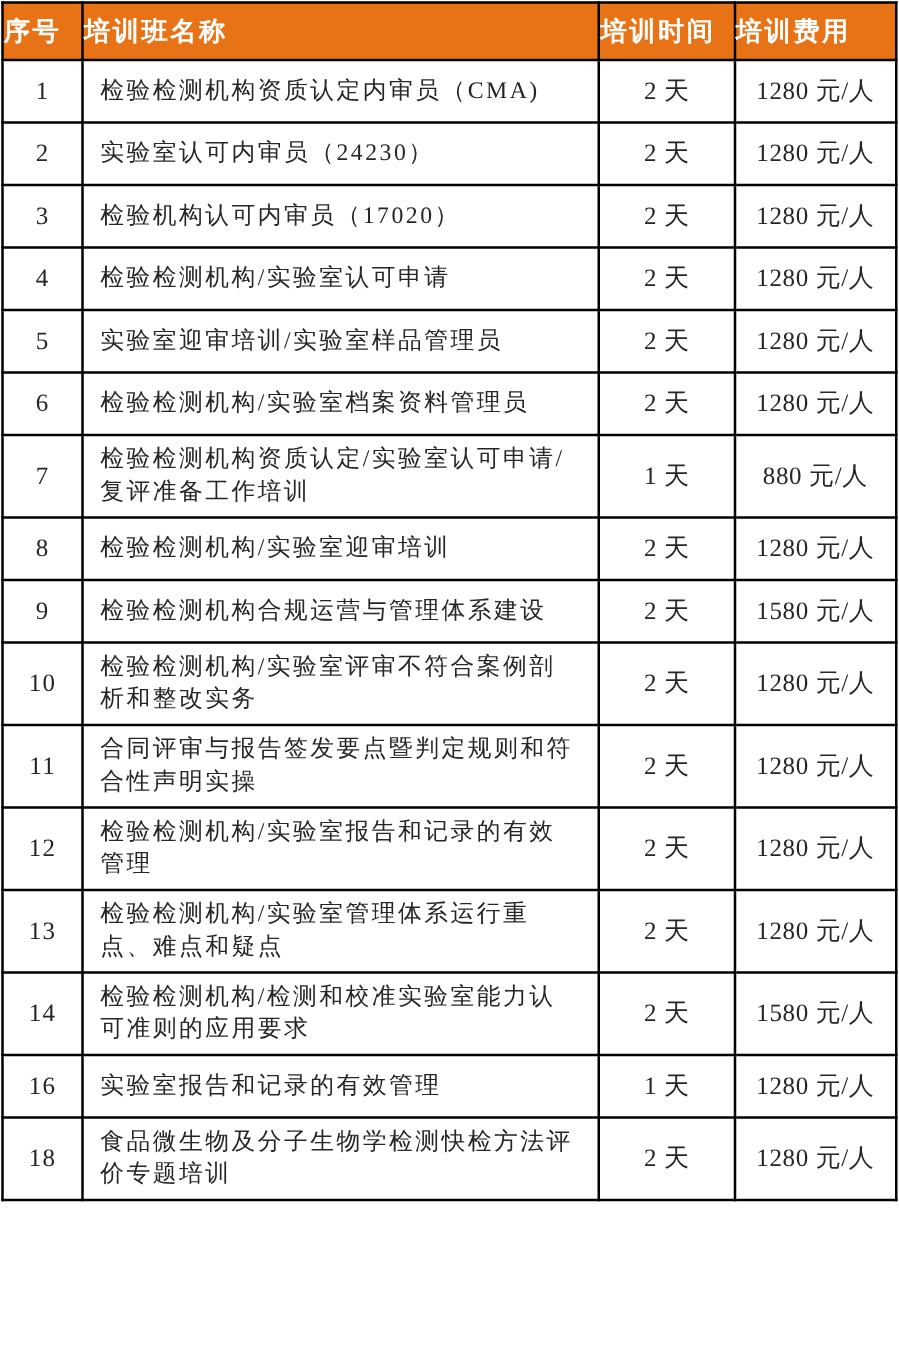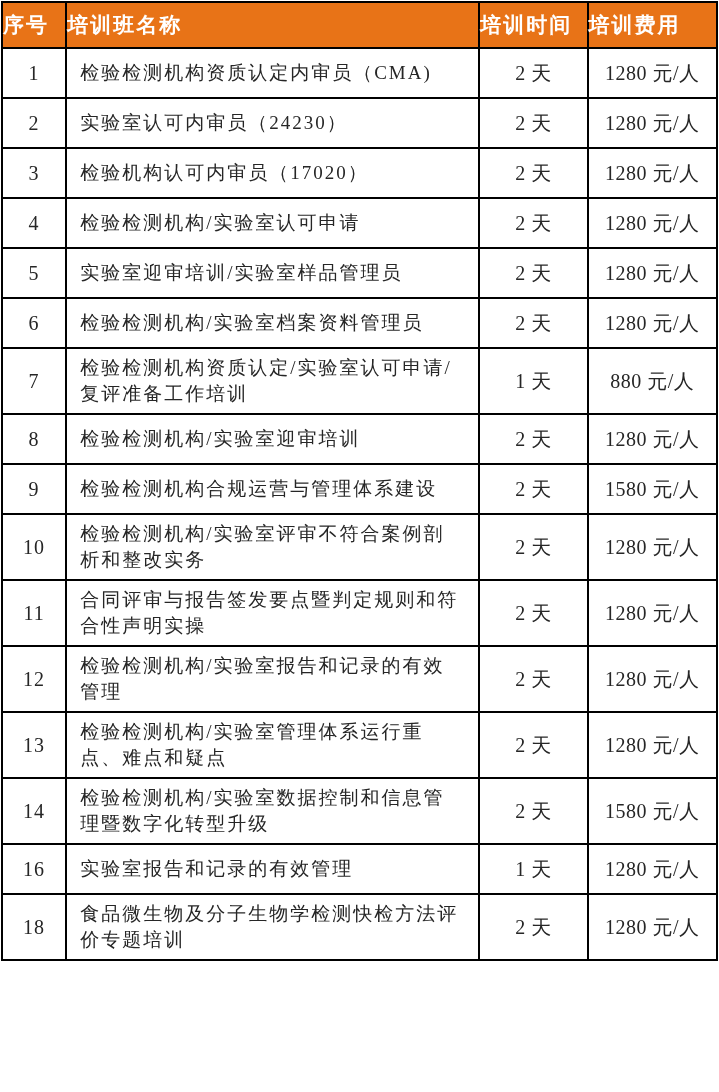--- a/index.html
+++ b/index.html
@@ -159,21 +159,21 @@
           <td class="col-fee">1280 元/人</td>
         </tr>
         <tr>
           <td class="col-index">13</td>
           <td class="col-name">检验检测机构/实验室管理体系运行重点、难点和疑点</td>
           <td class="col-time">2 天</td>
           <td class="col-fee">1280 元/人</td>
         </tr>
         <tr>
           <td class="col-index">14</td>
-          <td class="col-name">检验检测机构/实验室数据控制和信息管理暨数字化转型升级</td>
+          <td class="col-name">检验检测机构/检测和校准实验室能力认可准则的应用要求</td>
           <td class="col-time">2 天</td>
           <td class="col-fee">1580 元/人</td>
         </tr>
         <tr>
           <td class="col-index">16</td>
           <td class="col-name">实验室报告和记录的有效管理</td>
           <td class="col-time">1 天</td>
           <td class="col-fee">1280 元/人</td>
         </tr>
         <tr>

